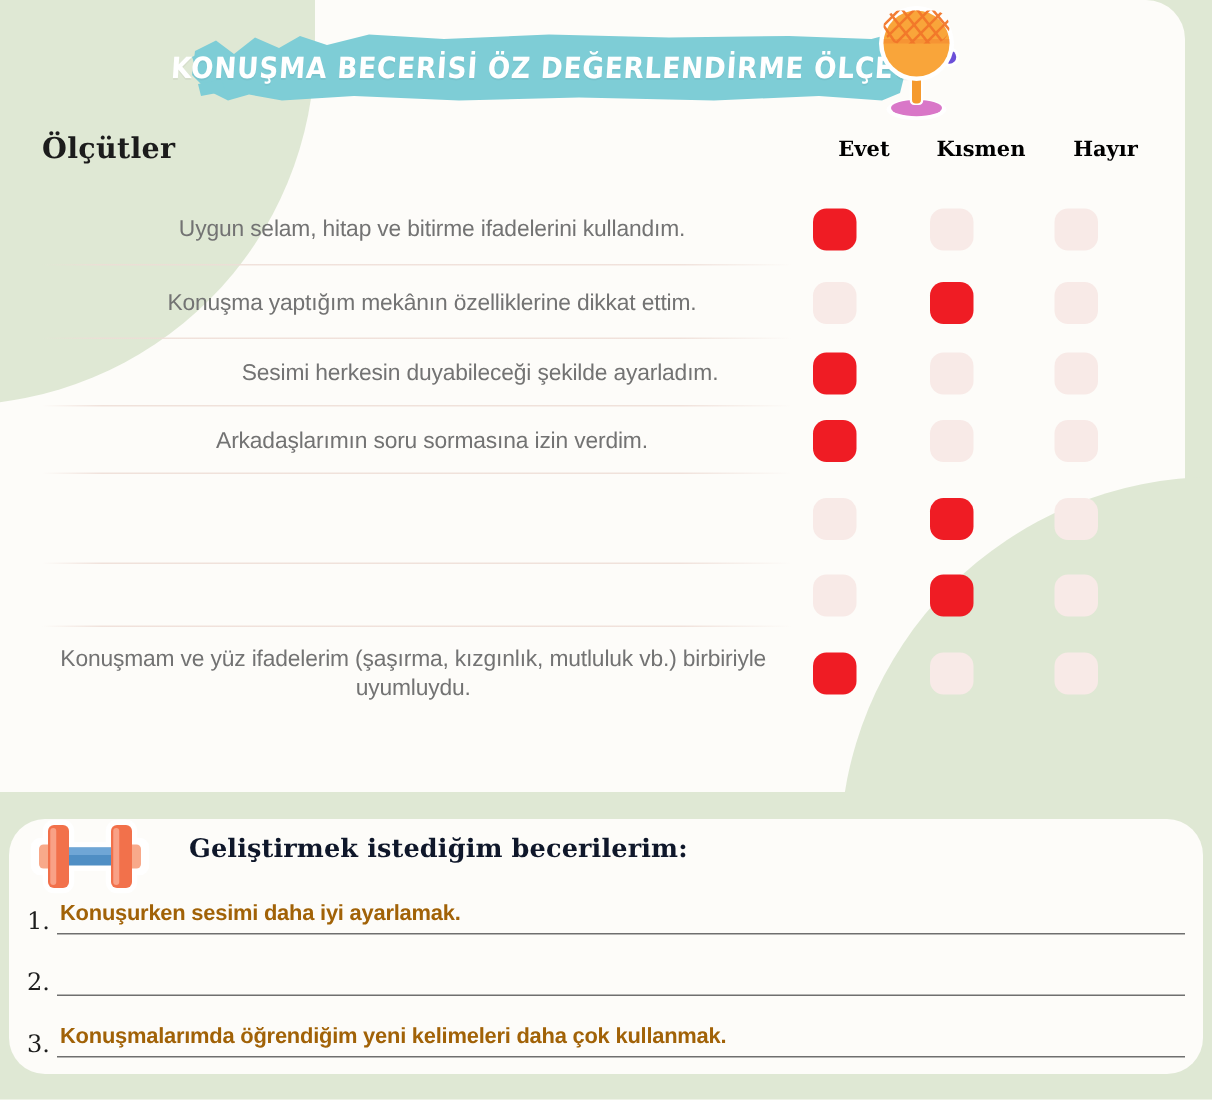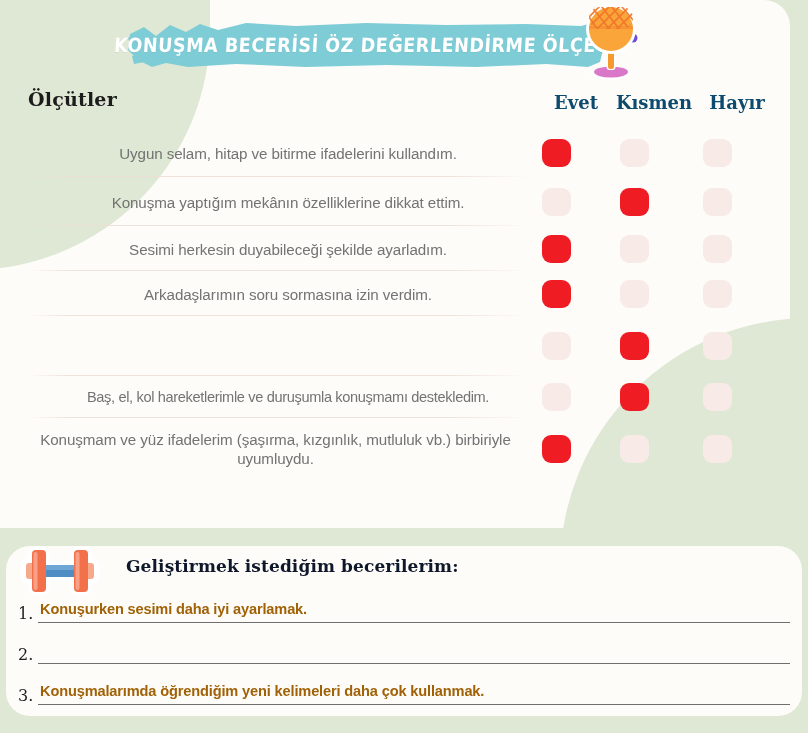--- a/index.html
+++ b/index.html
@@ -105,22 +105,22 @@
     font-weight: bold;
     font-size: 19px;
     color: #1c1c1c;
     letter-spacing: 0.2px;
   }
   .col-head {
     position: absolute;
     top: 4px;
     font-family: "DejaVu Serif", serif;
     font-weight: bold;
-    font-size: 18px;
-    color: #0c4a6e;
+    font-size: 14px;
+    color: #000000;
     text-align: center;
     width: 80px;
   }
   #col-head-evet   { left: 508px; }
   #col-head-kismen { left: 586px; }
   #col-head-hayir  { left: 669px; }
 
   #rows {
     position: absolute;
     left: 28px;
@@ -287,41 +287,40 @@
       <div class="row-sep"></div>
     </div>
     <div class="criteria-row" style="height: 49px;">
       <div class="row-text" style="width: 520px;">Konuşma yaptığım mekânın özelliklerine dikkat ettim.</div>
       <div class="chk c0"></div>
       <div class="chk c1 on"></div>
       <div class="chk c2"></div>
       <div class="row-sep"></div>
     </div>
     <div class="criteria-row" style="height: 45px;">
-      <div class="row-text" style="width: 520px;">Sesimi herkesin duyabileceği şekilde ayarladım.</div>
+      <div class="row-text" style="width: 520px; margin-left: 32px;">Sesimi herkesin duyabileceği şekilde ayarladım.</div>
       <div class="chk c0 on"></div>
       <div class="chk c1"></div>
       <div class="chk c2"></div>
       <div class="row-sep"></div>
     </div>
     <div class="criteria-row" style="height: 45px;">
       <div class="row-text" style="width: 520px;">Arkadaşlarımın soru sormasına izin verdim.</div>
       <div class="chk c0 on"></div>
       <div class="chk c1"></div>
       <div class="chk c2"></div>
       <div class="row-sep"></div>
     </div>
     <div class="criteria-row" style="height: 60px;">
       <div class="chk c0"></div>
       <div class="chk c1 on"></div>
       <div class="chk c2"></div>
       <div class="row-sep"></div>
     </div>
     <div class="criteria-row" style="height: 42px;">
-      <div class="row-text condensed" style="width: 520px;">Baş, el, kol hareketlerimle ve duruşumla konuşmamı destekledim.</div>
       <div class="chk c0"></div>
       <div class="chk c1 on"></div>
       <div class="chk c2"></div>
       <div class="row-sep"></div>
     </div>
     <div class="criteria-row" style="height: 62px;">
       <div class="row-text">Konuşmam ve yüz ifadelerim (şaşırma, kızgınlık, mutluluk vb.) birbiriyle uyumluydu.</div>
       <div class="chk c0 on"></div>
       <div class="chk c1"></div>
       <div class="chk c2"></div>

